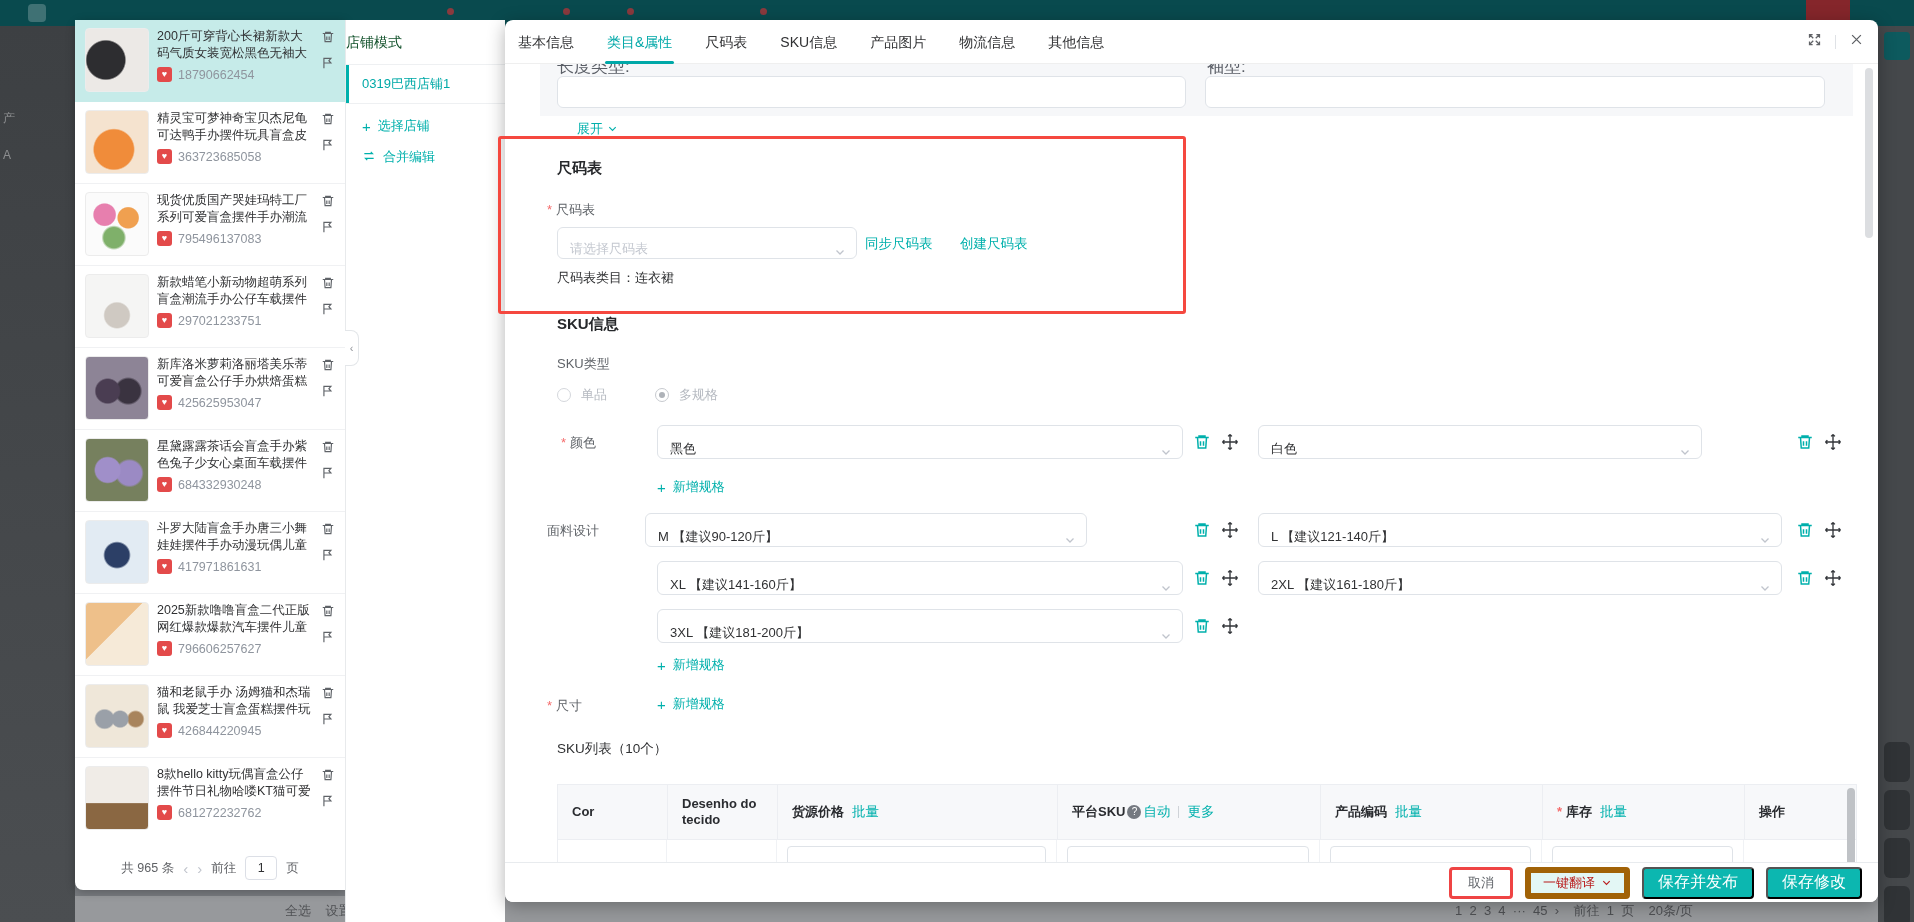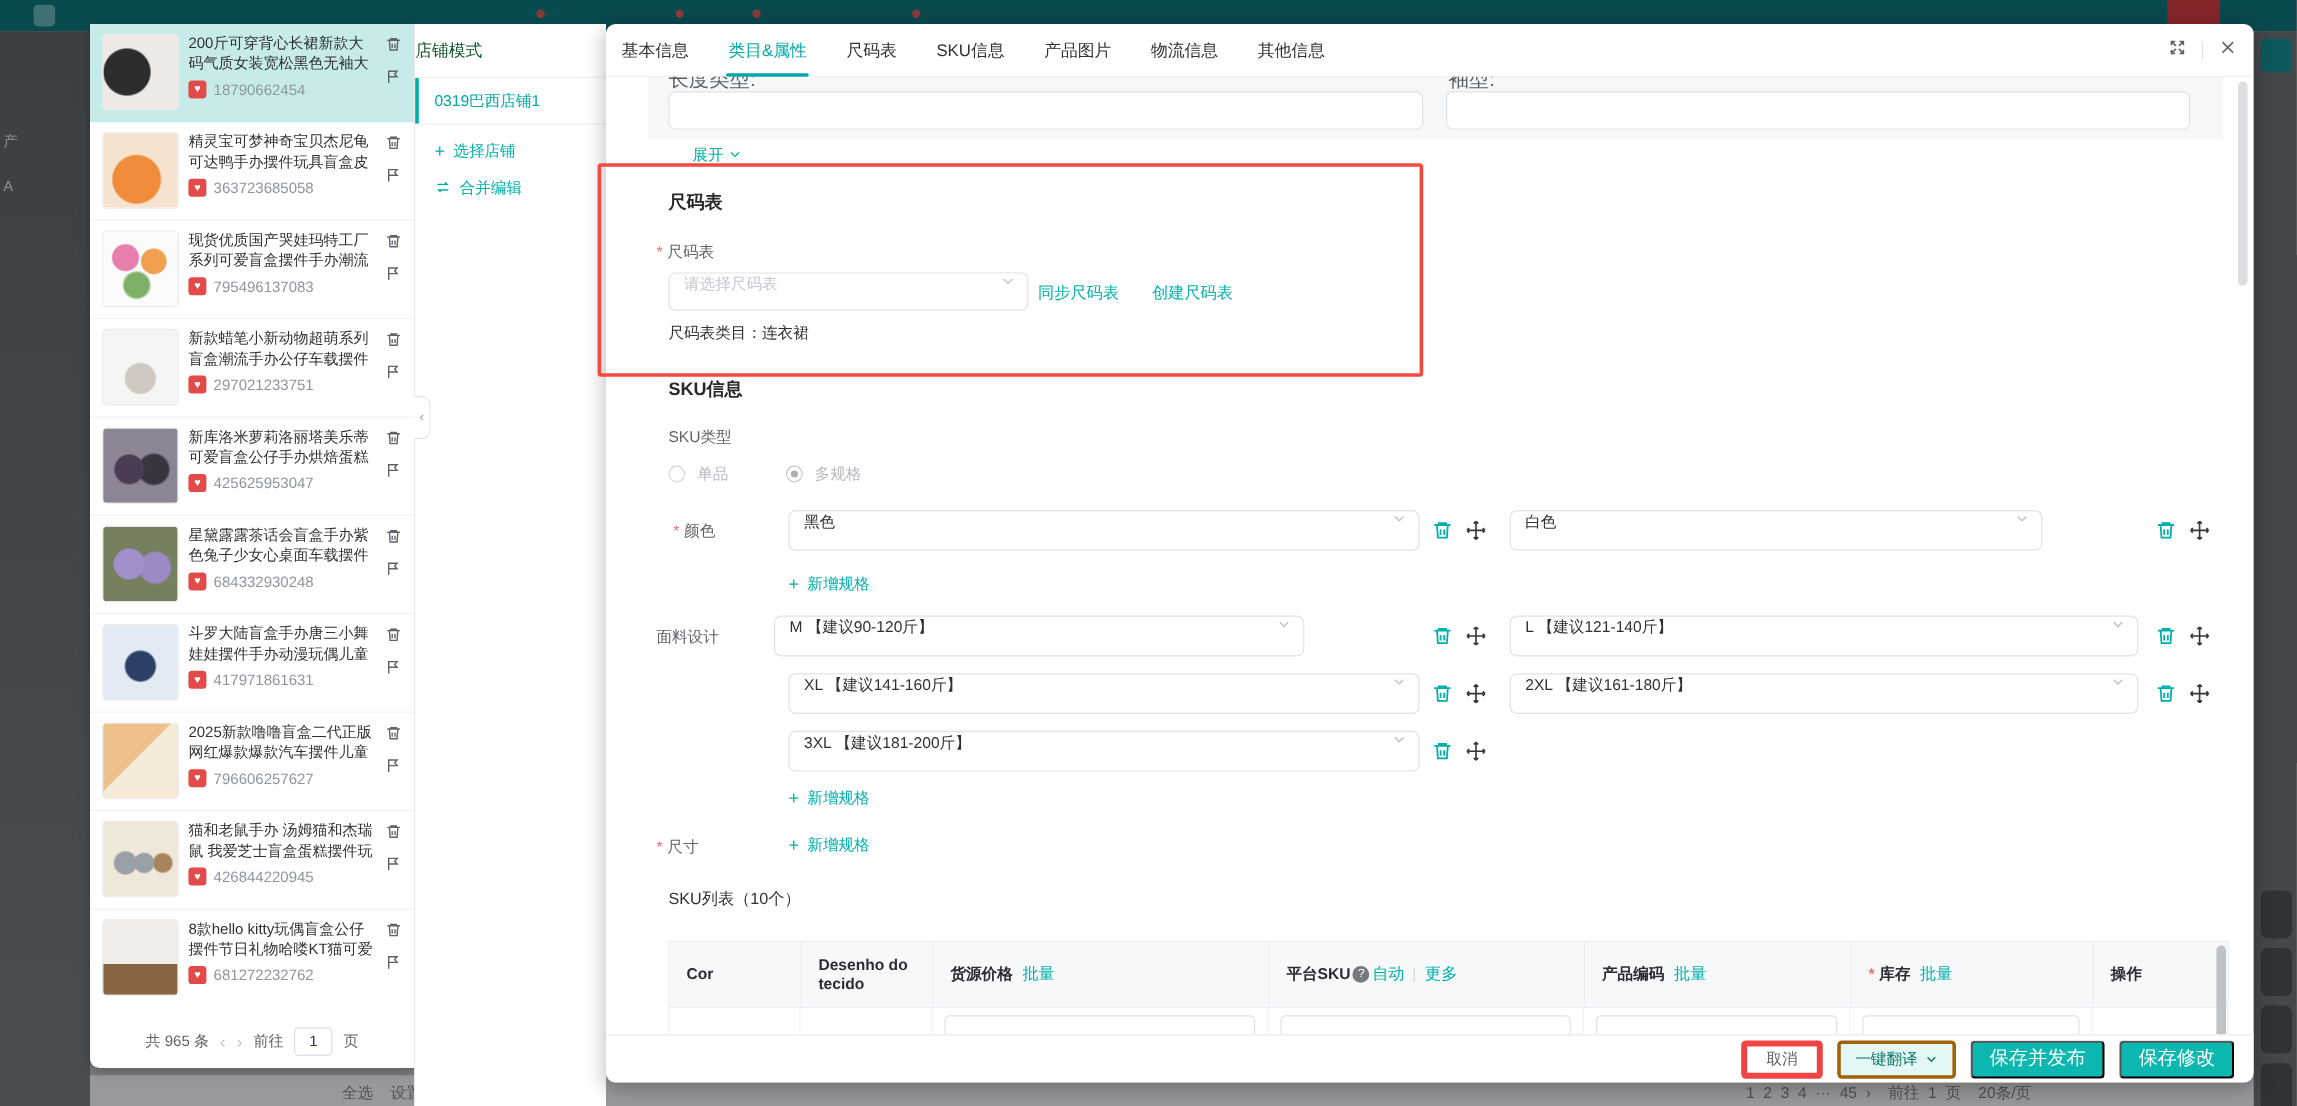--- a/index.html
+++ b/index.html
@@ -74,21 +74,21 @@
   .attr-strip{position:absolute;left:35px;top:0;width:1313px;height:52px;background:#f6f7f9}
   .attr-label{position:absolute;top:-9px;font-size:17px;color:#5a5e66}
   .attr-input{position:absolute;top:12px;height:32px;background:#fff;border:1px solid #dfe3e8;border-radius:6px;width:100%;outline:none}
   .expand-link{position:absolute;left:72px;top:56px;display:flex;align-items:center;gap:4px;color:#00b0ac;font-size:13px}
   .expand-link svg{width:11px;height:11px}
   .mscroll{position:absolute;right:5px;top:4px;width:8px;height:170px;border-radius:4px;background:#dcdee1}
 
   .sec-title{position:absolute;left:52px;font-size:15px;font-weight:bold;color:#26282b}
   .f-label{position:absolute;font-size:13px;color:#5f6368;white-space:nowrap}
   .req{color:#f56c6c;margin-right:4px}
-  .select{position:absolute;height:34px;border:1px solid #dfe3e8;border-radius:6px;background:#fff;display:flex;align-items:flex-start;
+  .select{position:absolute;height:34px;border:1px solid #dfe3e8;border-radius:6px;background:#fff;display:flex;align-items:flex-end;
     padding:0 44px 0 12px;color:#303133;font-size:13px;white-space:nowrap;overflow:hidden}
   .select svg{position:absolute;right:10px;width:12px;height:12px;color:#c0c4cc}
   .select .ph{color:#c3c7cf}
   .teal-link{color:#00b0ac;font-size:13.5px;white-space:nowrap}
   .row-icon{position:absolute;width:18px;height:18px}
   .row-icon.trash{color:#00b0ac}
   .row-icon.move{color:#33363a}
   .add-spec{position:absolute;display:flex;align-items:center;gap:7px;color:#00b0ac;font-size:13px}
   .add-spec .plus{font-size:15px}
   .radio-row{position:absolute;left:52px;display:flex;align-items:center;gap:10px;font-size:13px;color:#b5b9c0}
@@ -106,22 +106,22 @@
     display:inline-flex;align-items:center;justify-content:center;margin:0 2px}
   .th .sep{width:1px;height:12px;background:#cfd3d8;margin:0 8px}
   .tbody-row{display:flex;height:40px;border:1px solid #eceef2;border-top:none}
   .td{flex-shrink:0;border-right:1px solid #f0f2f5;padding:6px 10px 0}
   .td .cell-input{width:100%;height:28px;border:1px solid #dfe3e8;border-radius:4px;background:#fff}
   .tscroll{position:absolute;right:2px;top:4px;width:8px;height:160px;border-radius:4px;background:#bfc2c6}
 
   .modal-footer{position:absolute;left:0;right:0;bottom:0;height:40px;background:#fff;border-top:1px solid #e8ebee;
     display:flex;align-items:center;justify-content:flex-end;gap:12px;padding-right:16px}
   .btn{height:32px;border-radius:4px;font-size:13px;display:flex;align-items:center;justify-content:center;white-space:nowrap}
-  .btn-cancel{padding:0 16px;border:5px solid #ef4444;background:#fff;color:#5f6368}
-  .btn-translate{padding:0 12px;background:#e3f7f5;border:3px solid #a16207;color:#0f766e;gap:6px}
+  .btn-cancel{padding:0 16px;border:3px solid #ef4444;background:#fff;color:#5f6368}
+  .btn-translate{padding:0 12px;background:#e3f7f5;border:6px solid #a16207;color:#b91c1c;gap:6px}
   .btn-translate svg{width:11px;height:11px}
   .btn-primary{padding:0 14px;background:#0cb7b0;color:#fff;font-size:16px}
 
   .red-frame{position:absolute;left:498px;top:136px;width:688px;height:178px;border:3px solid #f5483f;border-radius:3px;z-index:6;pointer-events:none}
 </style>
 </head>
 <body>
 
 <div class="stage">
 

